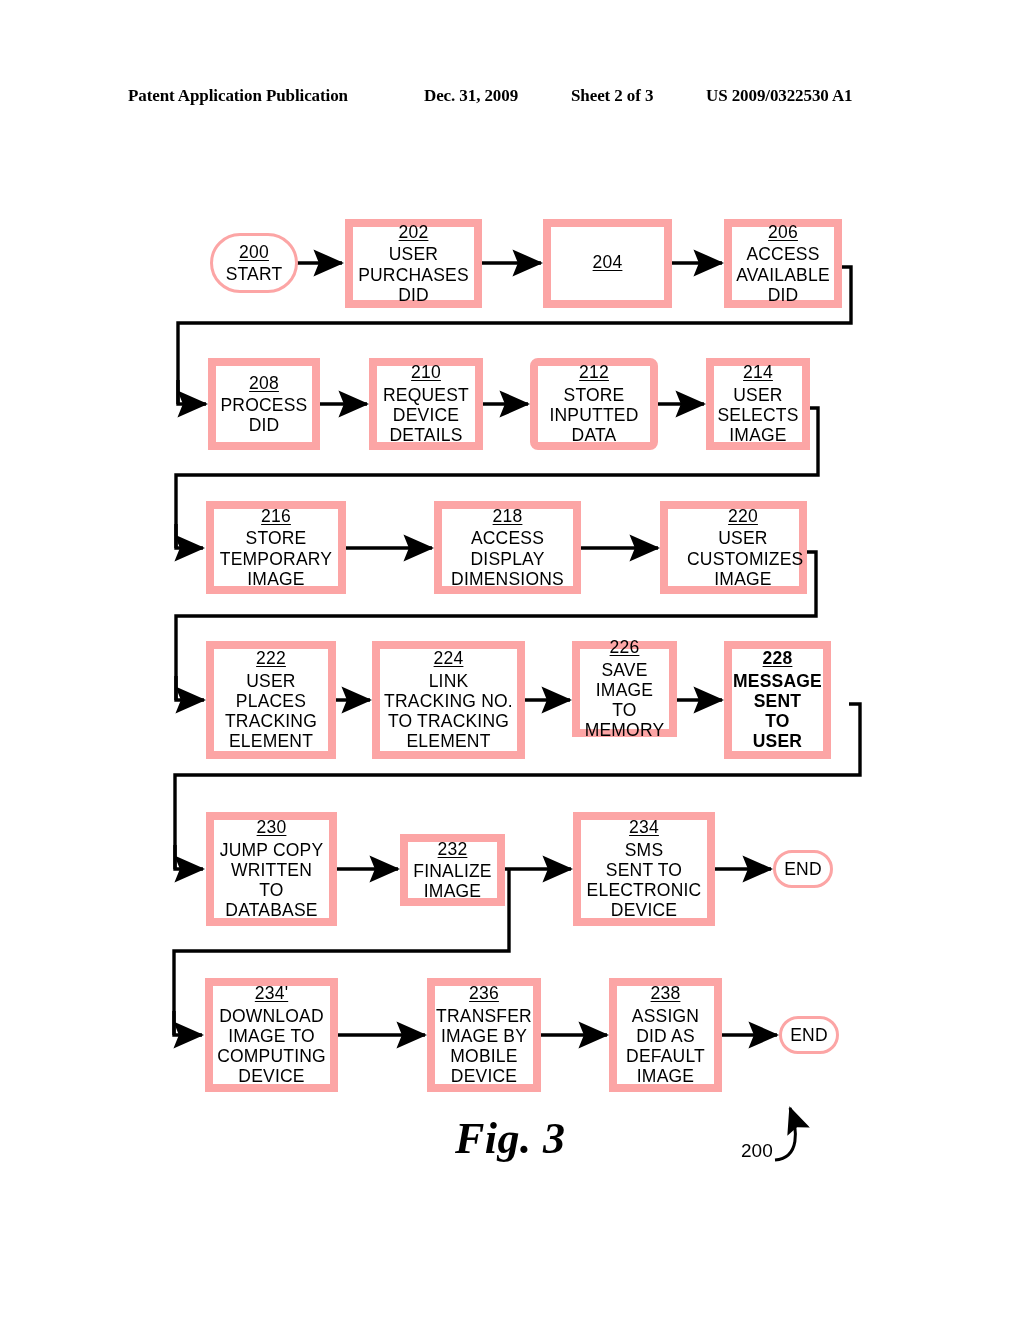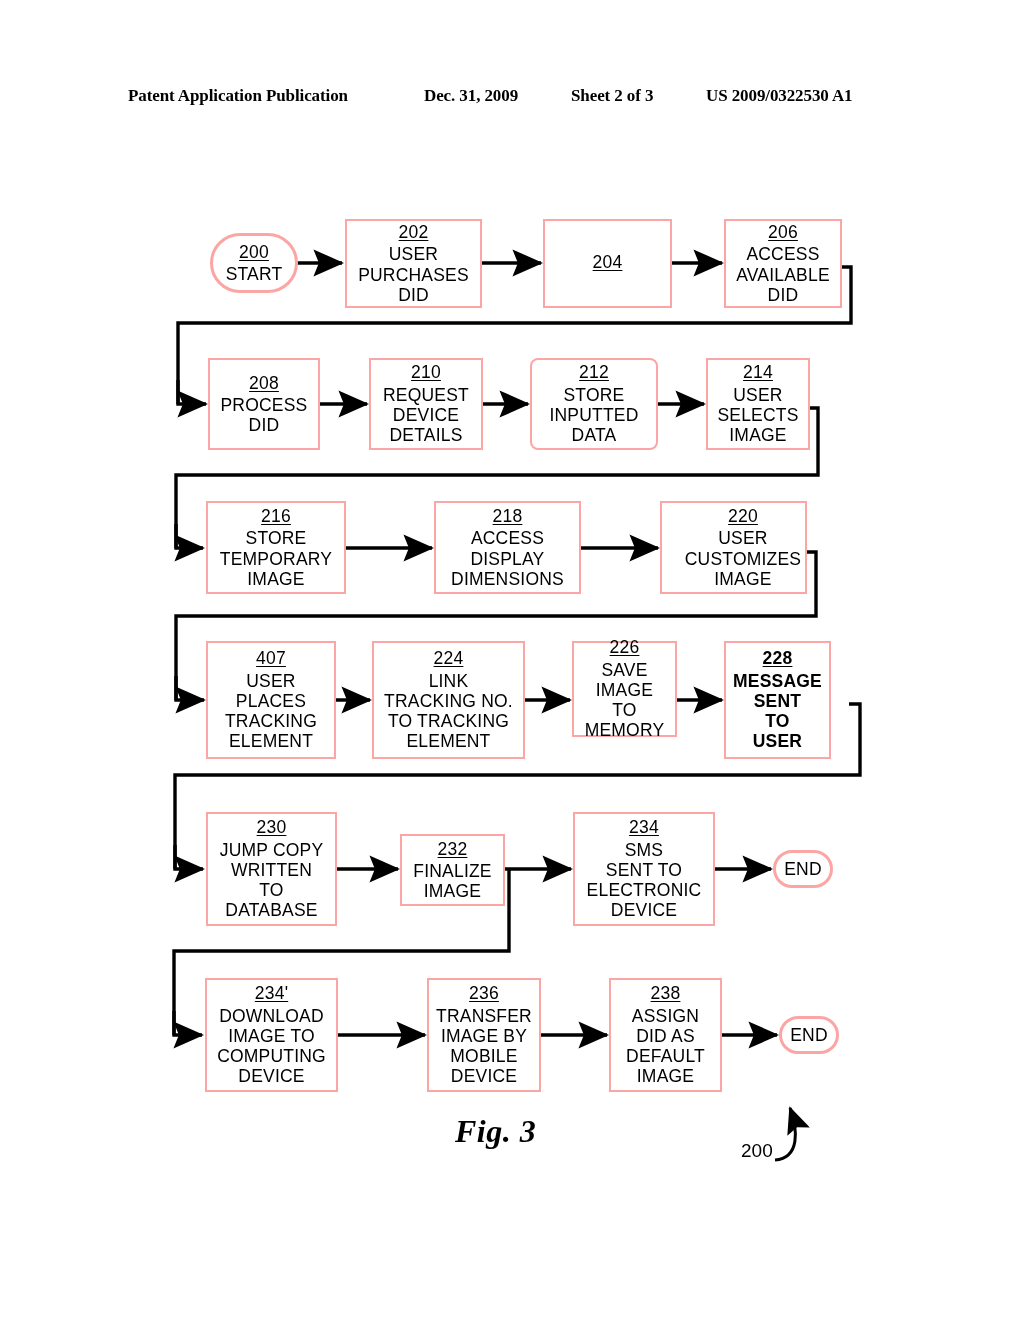--- a/index.html
+++ b/index.html
@@ -48,25 +48,24 @@
     position: absolute;
     left: 0; top: 0;
     width: 1024px;
     height: 1320px;
   }
 
   
   .node {
     position: absolute;
     box-sizing: border-box;
-    border: 2px solid #fca5a5;
+    border: 8px solid #fca5a5;
     background: #fff;
     display: flex;
     flex-direction: column;
-    align-items: center;
     justify-content: center;
     text-align: center;
     font-size: 17.5px;
     line-height: 1.16;
     letter-spacing: 0.2px;
   }
   .node .ref {
     text-decoration: underline;
     text-underline-offset: 2px;
     margin-bottom: 2px;
@@ -82,21 +81,21 @@
   .terminal .body { margin: 0; }
 
   
   #fig-caption {
     position: absolute;
     left: 455px;
     top: 1113px;
     font-family: "Liberation Serif", serif;
     font-style: italic;
     font-weight: bold;
-    font-size: 32px;
+    font-size: 44px;
     letter-spacing: 0.5px;
   }
   #fig-leader-label {
     position: absolute;
     left: 741px;
     top: 1140px;
     font-size: 19px;
     font-family: "Liberation Sans", sans-serif;
   }
 </style>
@@ -228,21 +227,21 @@
   </div>
 
   <div class="node" style="left:660px; top:501px; width:147px; height:93px;padding-left:19px;">
     <span class="ref">220</span>
     <span class="body">USER
 CUSTOMIZES
 IMAGE</span>
   </div>
 
   <div class="node" style="left:206px; top:641px; width:130px; height:118px;">
-    <span class="ref">407</span>
+    <span class="ref">222</span>
     <span class="body">USER
 PLACES
 TRACKING
 ELEMENT</span>
   </div>
 
   <div class="node" style="left:372px; top:641px; width:153px; height:118px;">
     <span class="ref">224</span>
     <span class="body">LINK
 TRACKING NO.

